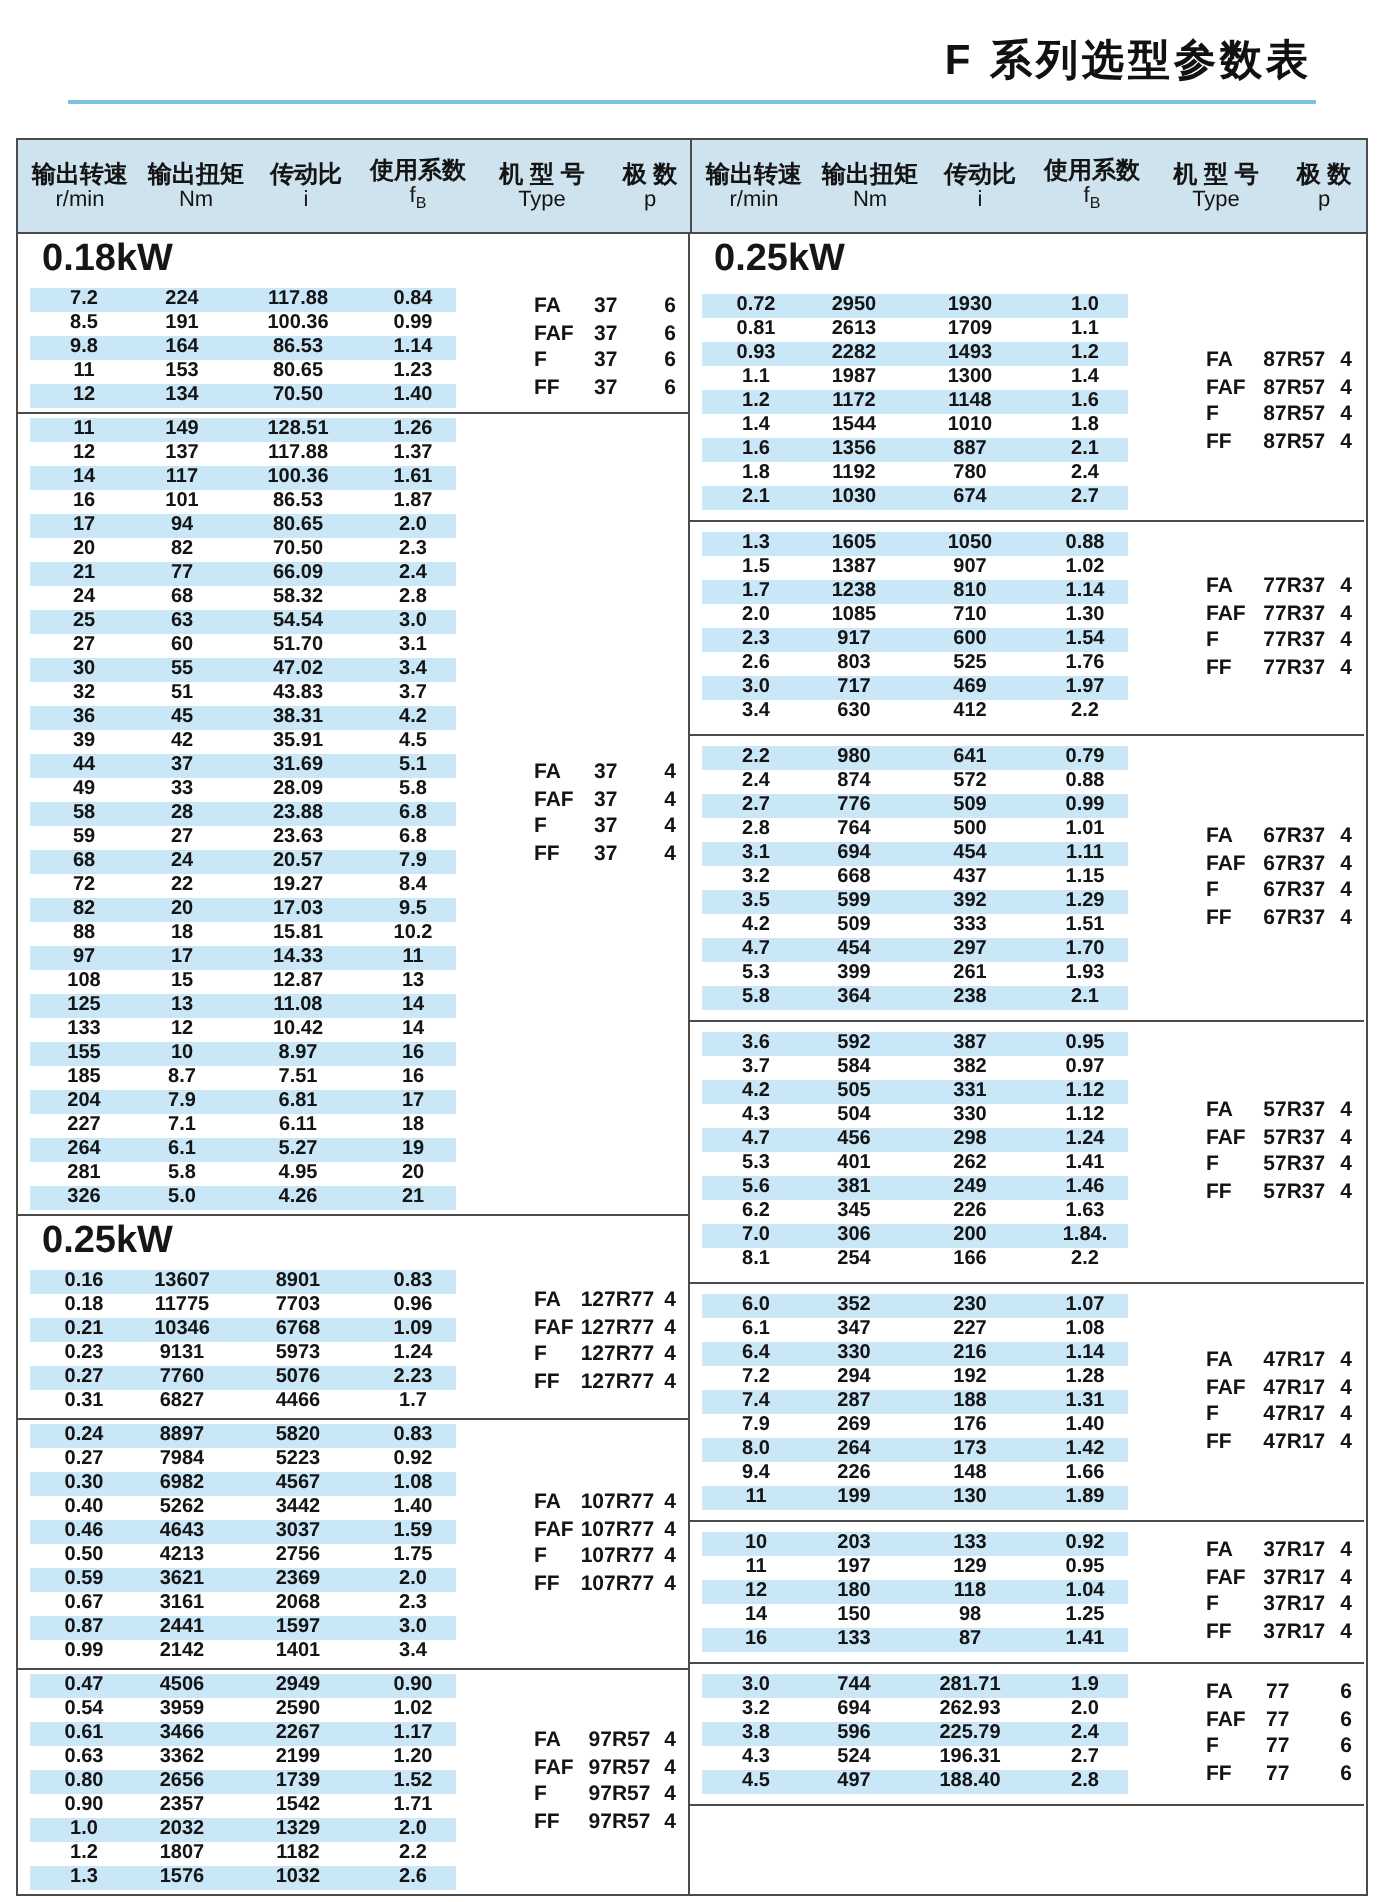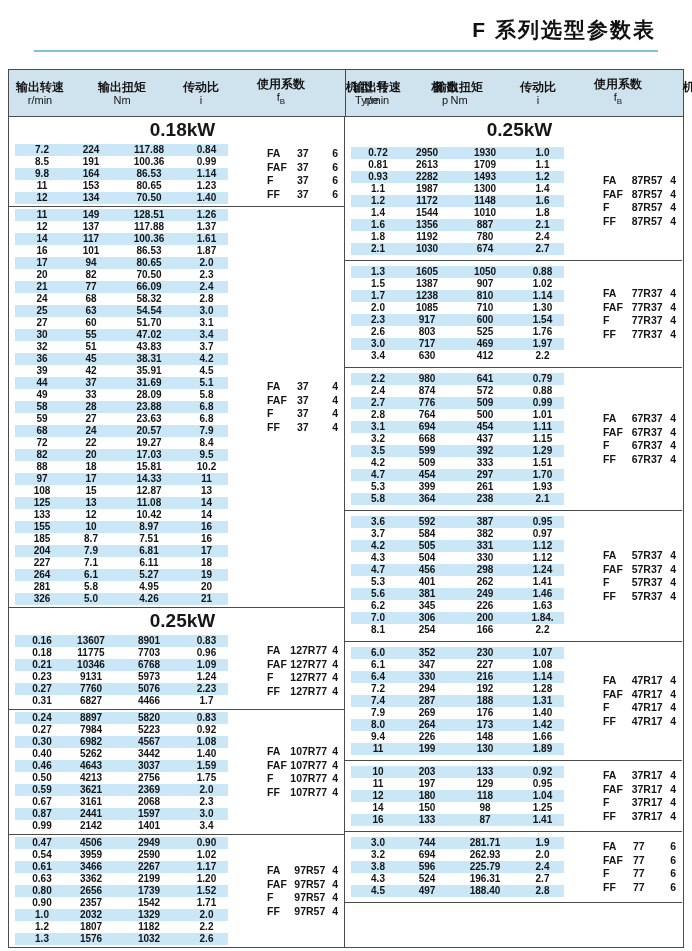--- a/index.html
+++ b/index.html
@@ -7,34 +7,34 @@
     position:relative; width:692px; height:951px; margin:0 auto;
     background:#ffffff; overflow:hidden; box-sizing:border-box;
     font-family:"Liberation Sans", sans-serif; color:#141414;
   }
   .title-bar { padding:16px 36px 6px 0; text-align:right;border-radius:19px; }
   .page-title { font-size:21px; font-weight:bold; letter-spacing:2px; color:#111; }
   .title-rule { height:2px; background:#7cc1dd; margin:0 34px; }
 
   .sheet { margin:17px 8px 0 8px; border:1px solid #4b4b4b; }
   .thead { display:flex; background:#cfe3ee; border-bottom:1px solid #4b4b4b; }
-  .hcol { display:grid; grid-template-columns:62px 54px 56px 56px 68px 40px; height:46px; width:336px;gap:24px; }
+  .hcol { display:grid; grid-template-columns:62px 54px 56px 56px 68px 40px; height:46px; width:336px; }
   .hcol.first { border-right:1px solid #4b4b4b; width:336px; }
   .hcol.second { width:337px; }
   .hcell { display:flex; flex-direction:column; justify-content:center; text-align:center; height:100%; }
   .hlabel { font-size:12px; font-weight:bold; line-height:14px; }
   .hunit { font-size:11px; font-weight:normal; line-height:13px; }
   .hunit sub { font-size:8px; }
 
   .tbody { display:flex; height:830px; overflow:hidden; }
   .col { position:relative; box-sizing:border-box; }
   .col-left { width:336px; border-right:1px solid #4b4b4b; }
   .col-right { width:337px; }
 
-  .power-heading { height:25px; line-height:26px; font-size:19px; font-weight:bold; padding-left:12px; color:#161616;text-align:center; }
+  .power-heading { height:25px; line-height:26px; font-size:19px; font-weight:bold; padding-left:12px; color:#161616; }
   .power-heading.ruled { border-top:1px solid #4b4b4b; }
 
   .block { position:relative; padding:2px 0; }
   .col-right .block { padding:5px 0; }
   .block + .block { border-top:1px solid #4b4b4b; }
   .col-right .block:last-child { border-bottom:1px solid #4b4b4b; }
 
   .drow { display:grid; grid-template-columns:54px 44px 72px 43px; width:213px; margin-left:6px; height:12px; }
   .drow.striped { background:#c9e7f7; }
   .drow span { text-align:center; font-size:10px; font-weight:bold; line-height:12px; white-space:nowrap; }

